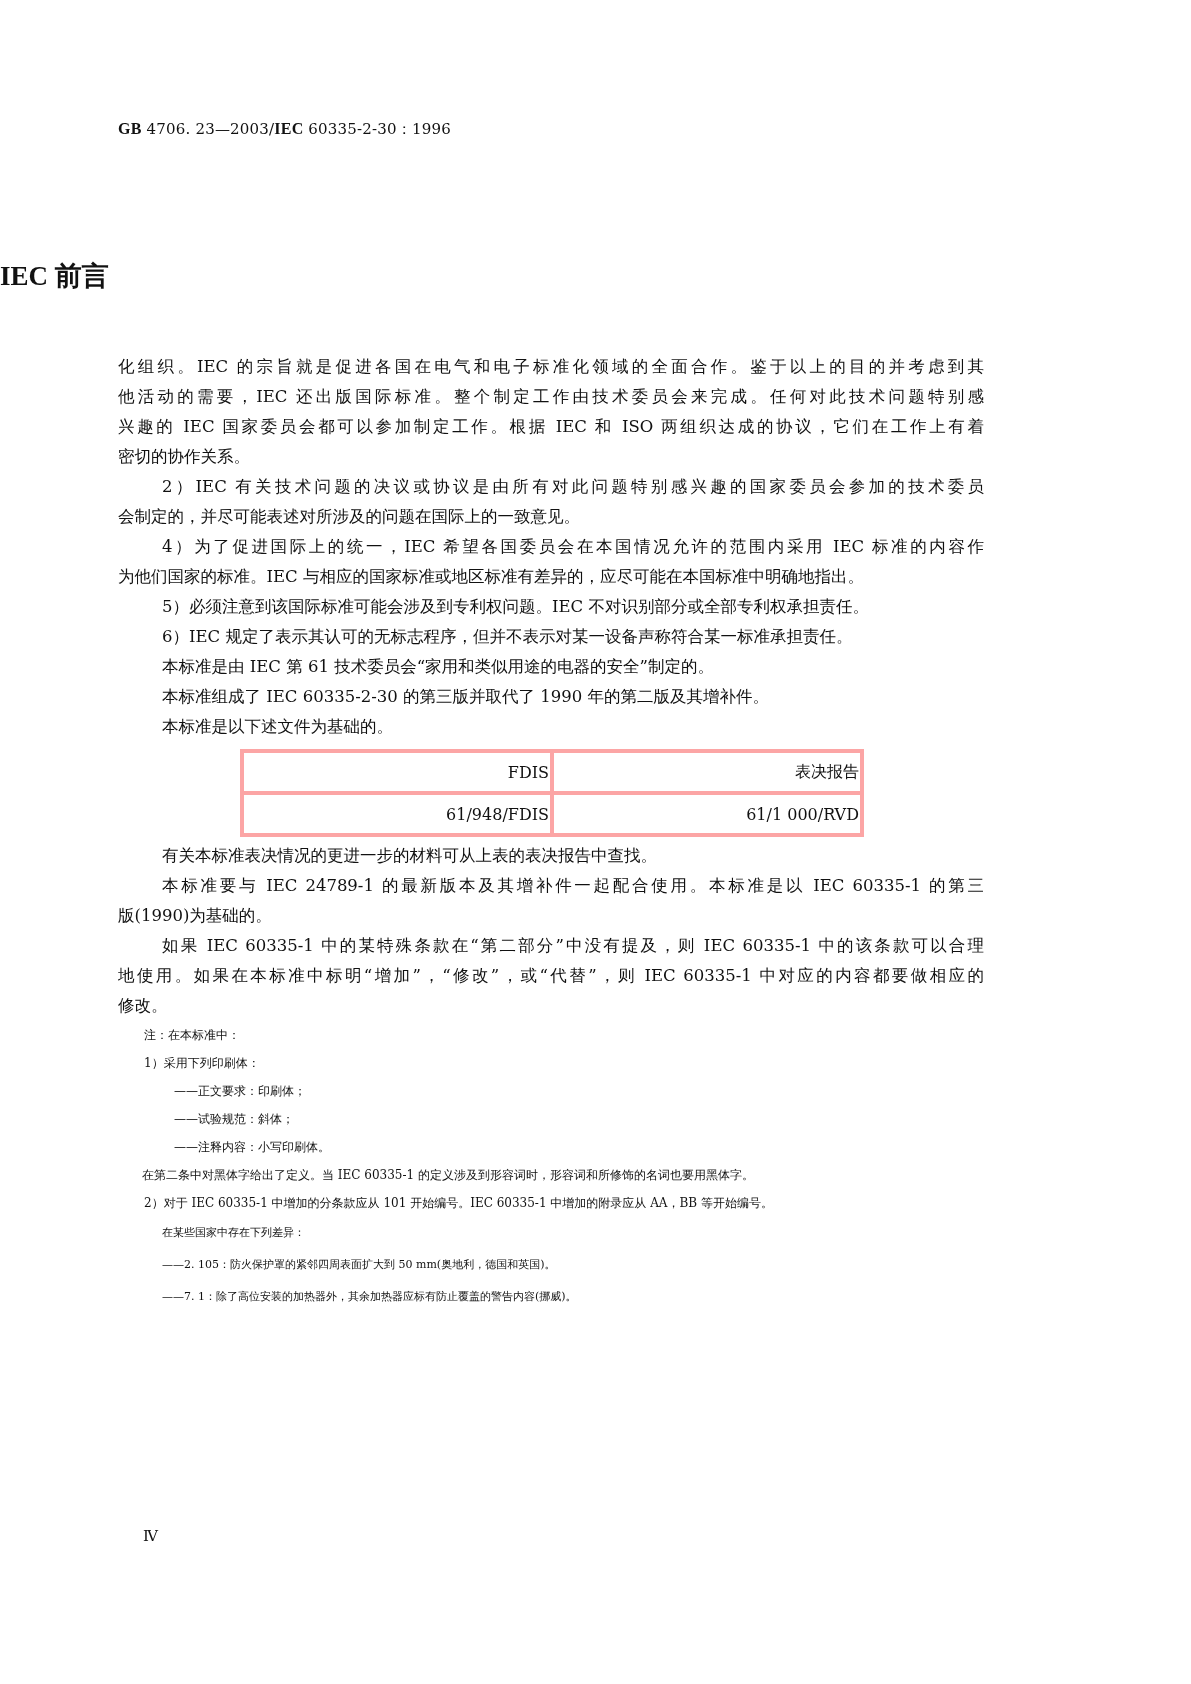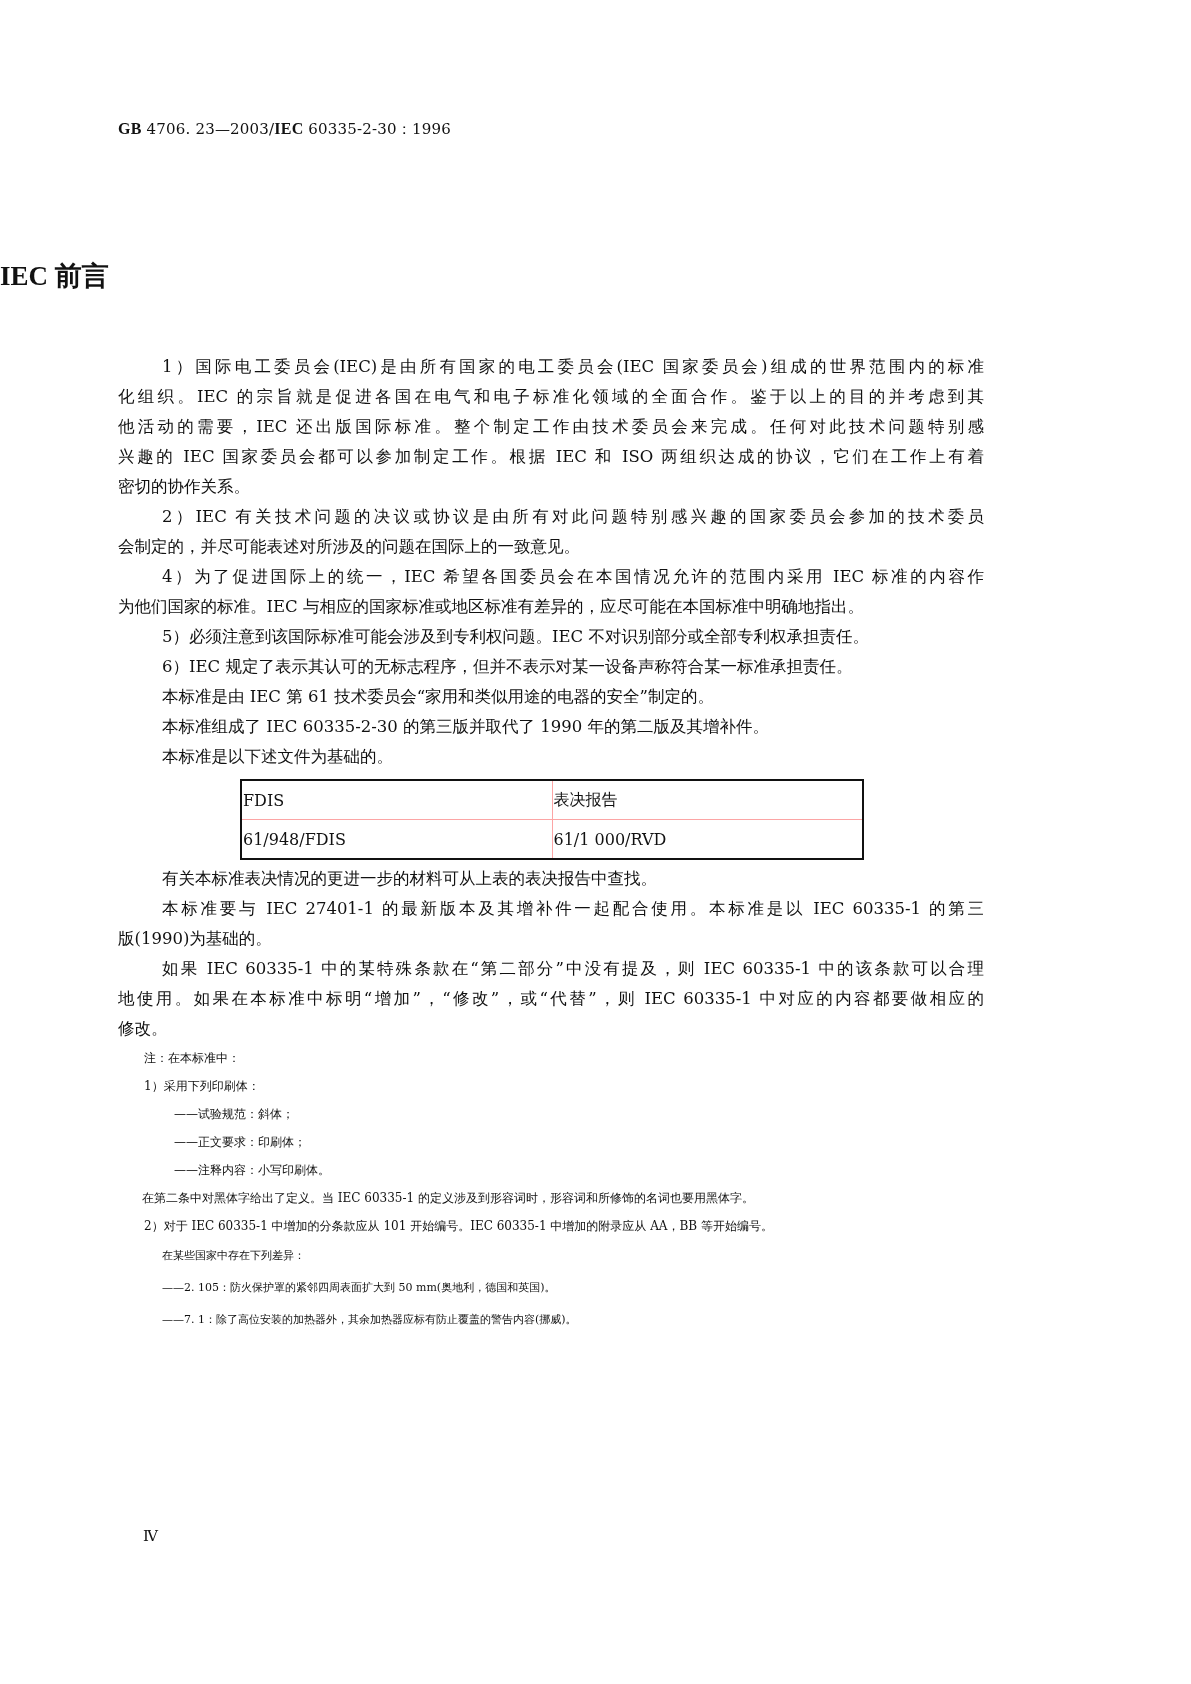--- a/index.html
+++ b/index.html
@@ -7,21 +7,21 @@
          font-family: "DejaVu Serif", "Liberation Serif", serif; color: #111; }
   .header { position: absolute; left: 118px; top: 120px; font-size: 15px; letter-spacing: 0.2px; }
   .header b { font-family: "Liberation Serif", serif; font-weight: bold; font-size: 16px; }
   .title { position: absolute; left: 0; width: 1100px; top: 258px; text-align: left;
            font-size: 27px; font-weight: bold; font-family: "Liberation Serif", "DejaVu Serif", serif; }
   .body { position: absolute; left: 118px; width: 866px; top: 352px; font-size: 16.5px; }
   .line { height: 30px; line-height: 30px; white-space: nowrap; text-align: justify; text-align-last: justify; }
   .line.last { text-align-last: left; }
   .ind { padding-left: 44px; }
   .tbl { margin: 7px 0 4px 122px; border-collapse: collapse; width: 624px; font-size: 16px; }
-  .tbl td { border: 1px solid #fca5a5; height: 36px; text-align: left; width: 50%; }
+  .tbl td { border: 4px solid #fca5a5; height: 36px; text-align: right; width: 50%; }
   .tbl { border: 2px solid #111; }
   .note { font-size: 12px; height: 28px; line-height: 28px; white-space: nowrap; }
   .note.i1 { padding-left: 26px; }
   .note.i2 { padding-left: 56px; }
   .diff { font-size: 11px; height: 32px; line-height: 32px; white-space: nowrap; }
   .diff.i1 { padding-left: 44px; }
   .diff.i2 { padding-left: 44px; }
   .pagenum { position: absolute; left: 143px; top: 1527px; font-size: 15px; }
 </style>
 </head>
@@ -29,21 +29,20 @@
 
 <div class="header">
   <b>GB</b><span> 4706. 23—2003/</span><b>IEC</b><span> 60335-2-30：1996</span>
 </div>
 
 <div class="title">IEC 前言</div>
 
 <div class="body">
 
   <div>
-    <div class="line ind">1）国际电工委员会(IEC)是由所有国家的电工委员会(IEC 国家委员会)组成的世界范围内的标准</div>
     <div class="line">化组织。IEC 的宗旨就是促进各国在电气和电子标准化领域的全面合作。鉴于以上的目的并考虑到其</div>
     <div class="line">他活动的需要，IEC 还出版国际标准。整个制定工作由技术委员会来完成。任何对此技术问题特别感</div>
     <div class="line">兴趣的 IEC 国家委员会都可以参加制定工作。根据 IEC 和 ISO 两组织达成的协议，它们在工作上有着</div>
     <div class="line last">密切的协作关系。</div>
   </div>
   <div>
     <div class="line ind">2）IEC 有关技术问题的决议或协议是由所有对此问题特别感兴趣的国家委员会参加的技术委员</div>
     <div class="line last">会制定的，并尽可能表述对所涉及的问题在国际上的一致意见。</div>
   </div>
   <div>
@@ -64,34 +63,34 @@
     </tr>
     <tr>
       <td>61/948/FDIS</td>
       <td>61/1 000/RVD</td>
     </tr>
   </tbody>
     </table>
 
   <div class="line ind last">有关本标准表决情况的更进一步的材料可从上表的表决报告中查找。</div>
   <div>
-    <div class="line ind">本标准要与 IEC 27401-1 的最新版本及其增补件一起配合使用。本标准是以 IEC 60335-1 的第三</div>
+    <div class="line ind">本标准要与 IEC 24789-1 的最新版本及其增补件一起配合使用。本标准是以 IEC 60335-1 的第三</div>
     <div class="line last">版(1990)为基础的。</div>
   </div>
   <div>
     <div class="line ind">如果 IEC 60335-1 中的某特殊条款在“第二部分”中没有提及，则 IEC 60335-1 中的该条款可以合理</div>
     <div class="line">地使用。如果在本标准中标明“增加”，“修改”，或“代替”，则 IEC 60335-1 中对应的内容都要做相应的</div>
     <div class="line last">修改。</div>
   </div>
 
   <div>
     <div class="note i1">注：在本标准中：</div>
     <div class="note i1">1）采用下列印刷体：</div>
+    <div class="note i2">——正文要求：印刷体；</div>
     <div class="note i2">——试验规范：斜体；</div>
-    <div class="note i2">——正文要求：印刷体；</div>
     <div class="note i2">——注释内容：小写印刷体。</div>
     <div class="note" style="padding-left:24px">在第二条中对黑体字给出了定义。当 IEC 60335-1 的定义涉及到形容词时，形容词和所修饰的名词也要用黑体字。</div>
     <div class="note i1">2）对于 IEC 60335-1 中增加的分条款应从 101 开始编号。IEC 60335-1 中增加的附录应从 AA，BB 等开始编号。</div>
   </div>
 
   <div>
     <div class="diff i1">在某些国家中存在下列差异：</div>
     <div class="diff i2">——2. 105：防火保护罩的紧邻四周表面扩大到 50 mm(奥地利，德国和英国)。</div>
     <div class="diff i2">——7. 1：除了高位安装的加热器外，其余加热器应标有防止覆盖的警告内容(挪威)。</div>
   </div>

